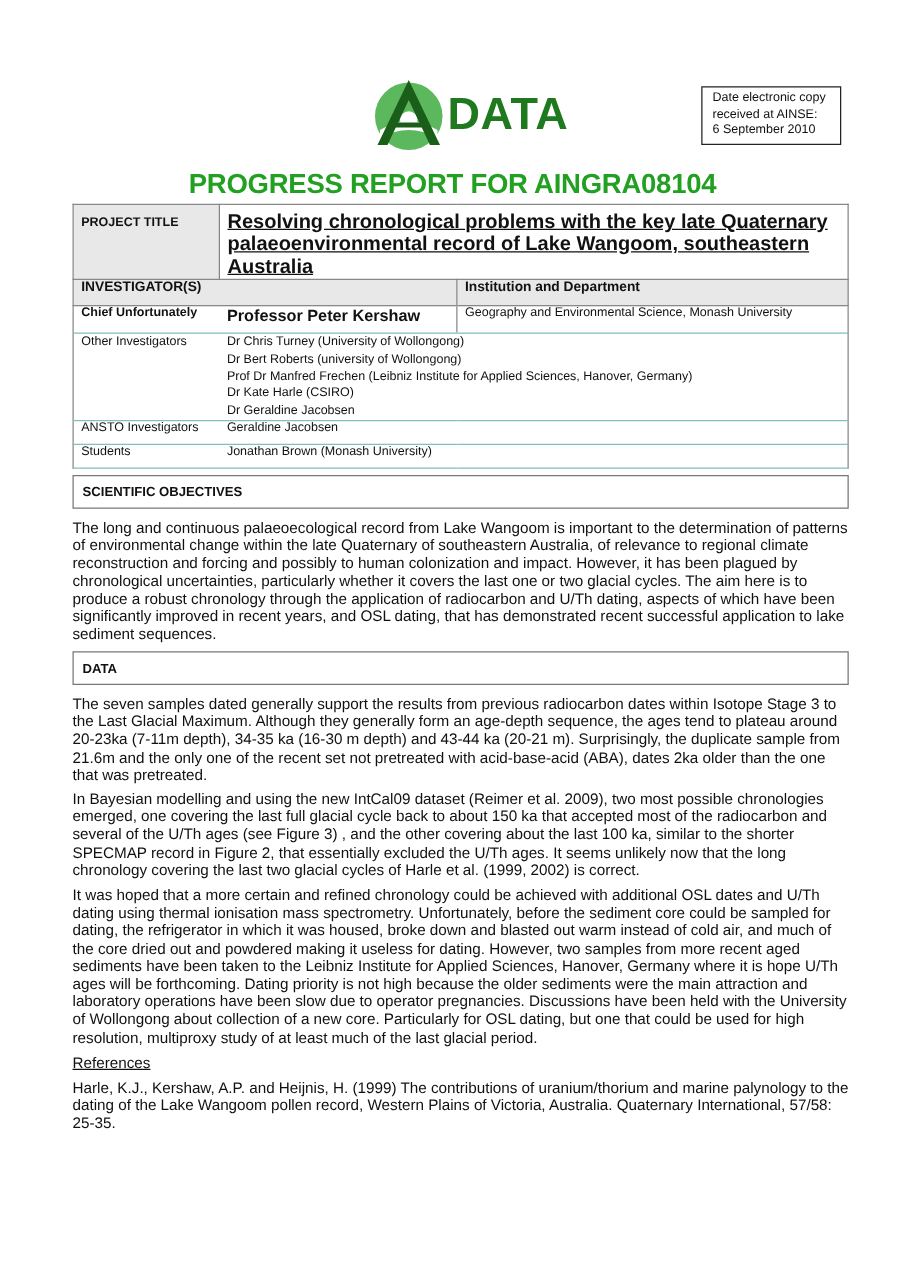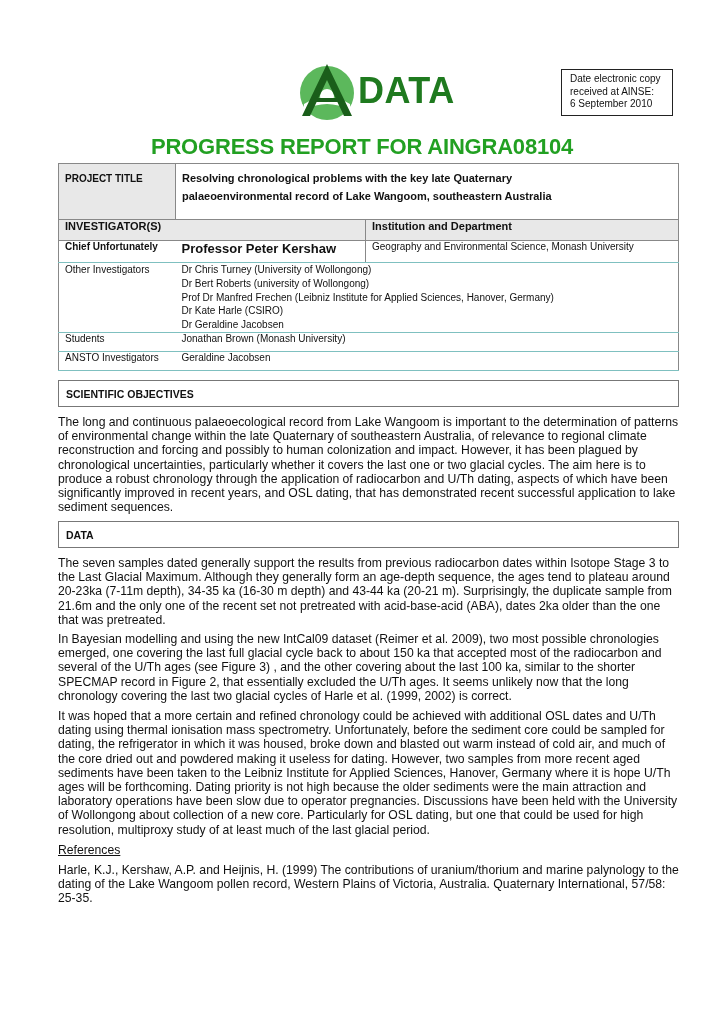--- a/index.html
+++ b/index.html
@@ -18,21 +18,21 @@
     position: absolute; left: 0; width: 724px; top: 134px; text-align: center;
     color: #22a022; font-weight: bold; font-size: 22px; letter-spacing: -0.2px;
   }
   table.info {
     position: absolute; left: 58px; top: 163px; width: 621px; border-collapse: collapse;
     font-size: 10px;
   }
   table.info td { padding: 0 6px; vertical-align: top; }
   .r-title td { border: 1px solid #888; height: 46px; }
   .r-title .lbl { background: #e8e8e8; width: 104px; font-weight: bold; font-size: 10px; padding-top: 9px; }
-  .r-title .val { font-weight: bold; font-size: 11px; line-height: 18px; padding-top: 5px; }
+  .r-title .val { font-weight: bold; font-size: 16px; line-height: 18px; padding-top: 5px; text-decoration: underline; }
   .r-inv td { background: #e8e8e8; border-top: 1px solid #888; border-bottom: 1px solid #888; height: 20px; font-weight: bold; font-size: 11px; vertical-align: middle; }
   .r-inv td.first { border-left: 1px solid #888; }
   .r-inv td.last { border-left: 1px solid #888; border-right: 1px solid #888; }
   .r-chief td { height: 21px; vertical-align: middle; border-bottom: 1px solid #7fc0c0; }
   .r-chief td.first { border-left: 1px solid #888; font-weight: bold; font-size: 10px; }
   .r-chief td.mid { font-weight: bold; font-size: 13px; }
   .r-chief td.last { border-left: 1px solid #888; border-right: 1px solid #888; font-size: 10px; }
   .r-other td { border-bottom: 1px solid #7fc0c0; padding-top: 3px; padding-bottom: 2px; line-height: 13.8px; }
   .r-other td.first { border-left: 1px solid #888; }
   .r-other td.last { border-right: 1px solid #888; }
@@ -92,26 +92,26 @@
     <td class="first">Other Investigators</td>
     <td class="last" colspan="2">
       <div>Dr Chris Turney (University of Wollongong)</div>
       <div>Dr Bert Roberts (university of Wollongong)</div>
       <div>Prof Dr Manfred Frechen (Leibniz Institute for Applied Sciences, Hanover, Germany)</div>
       <div>Dr Kate Harle (CSIRO)</div>
       <div>Dr Geraldine Jacobsen</div>
     </td>
   </tr>
   <tr class="r-simple">
+    <td class="first">ANSTO Investigators</td>
+    <td class="last" colspan="2">Geraldine Jacobsen</td>
+  </tr>
+  <tr class="r-simple">
     <td class="first">Students</td>
     <td class="last" colspan="2">Jonathan Brown (Monash University)</td>
-  </tr>
-  <tr class="r-simple">
-    <td class="first">ANSTO Investigators</td>
-    <td class="last" colspan="2">Geraldine Jacobsen</td>
   </tr>
 </tbody>
   </table>
 
 <div class="section-box" style="top:380px;">SCIENTIFIC OBJECTIVES</div>
 <p class="para" style="top:415px;">The long and continuous palaeoecological record from Lake Wangoom is important to the determination of patterns of environmental change within the late Quaternary of southeastern Australia, of relevance to regional climate reconstruction and forcing and possibly to human colonization and impact. However, it has been plagued by chronological uncertainties, particularly whether it covers the last one or two glacial cycles. The aim here is to produce a robust chronology through the application of radiocarbon and U/Th dating, aspects of which have been significantly improved in recent years, and OSL dating, that has demonstrated recent successful application to lake sediment sequences.</p>
 
 <div class="section-box" style="top:521px;">DATA</div>
 <p class="para" style="top:556px;">The seven samples dated generally support the results from previous radiocarbon dates within Isotope Stage 3 to the Last Glacial Maximum. Although they generally form an age-depth sequence, the ages tend to plateau around 20-23ka (7-11m depth), 34-35 ka (16-30 m depth) and 43-44 ka (20-21 m). Surprisingly, the duplicate sample from 21.6m and the only one of the recent set not pretreated with acid-base-acid (ABA), dates 2ka older than the one that was pretreated.</p>
 <p class="para" style="top:632px;">In Bayesian modelling and using the new IntCal09 dataset (Reimer et al. 2009), two most possible chronologies emerged, one covering the last full glacial cycle back to about 150 ka  that accepted most of the radiocarbon and several of the U/Th ages (see Figure 3) , and the other covering about the last 100 ka, similar to the shorter SPECMAP record in Figure 2, that essentially excluded the U/Th ages. It seems unlikely now that the long chronology covering the last two glacial cycles of Harle et al. (1999, 2002) is correct.</p>

